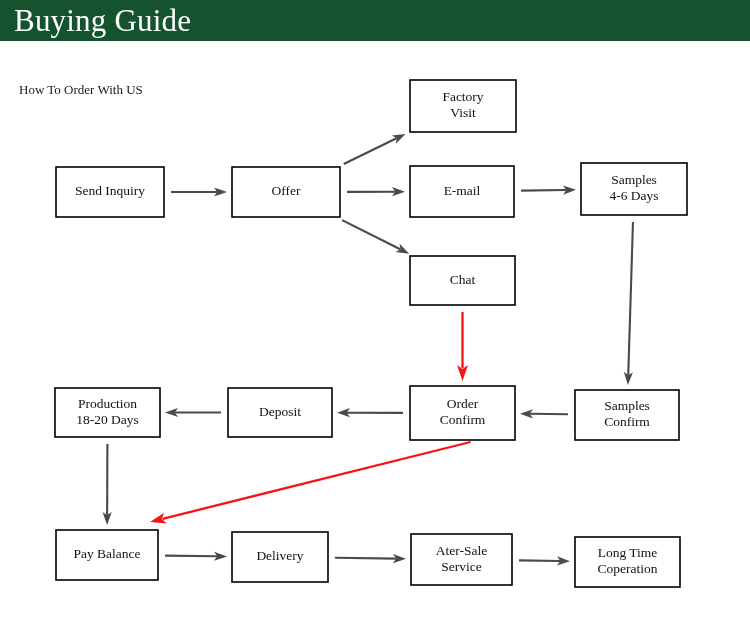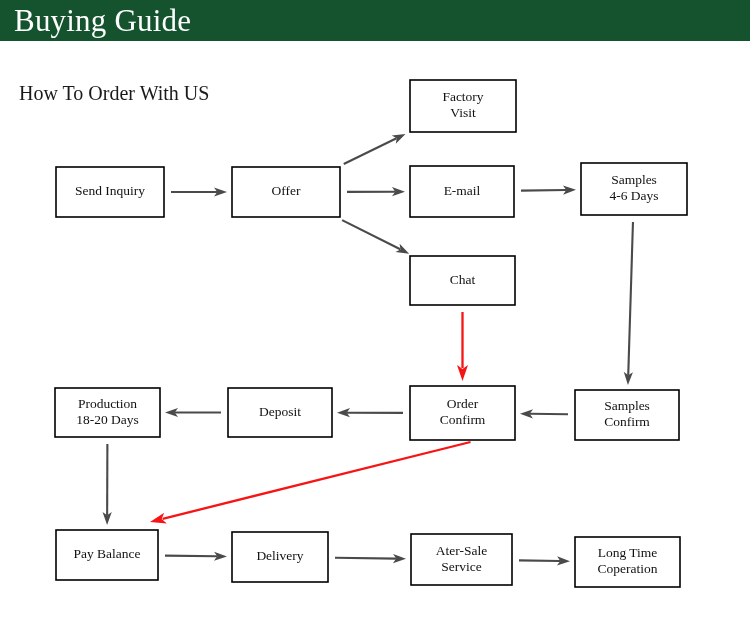--- a/index.html
+++ b/index.html
@@ -30,21 +30,21 @@
     line-height: 43px;
     color: #ffffff;
     font-family: "Liberation Serif", "DejaVu Serif", serif;
     letter-spacing: 0.2px;
     white-space: nowrap;
   }
   .section-title {
     position: absolute;
     left: 19px;
     top: 82px;
-    font-size: 20px;
+    font-size: 13px;
     color: #1a1a1a;
     font-family: "Liberation Serif", "DejaVu Serif", serif;
     white-space: nowrap;
   }
   .diagram {
     position: absolute;
     left: 0;
     top: 0;
     width: 750px;
     height: 617px;

